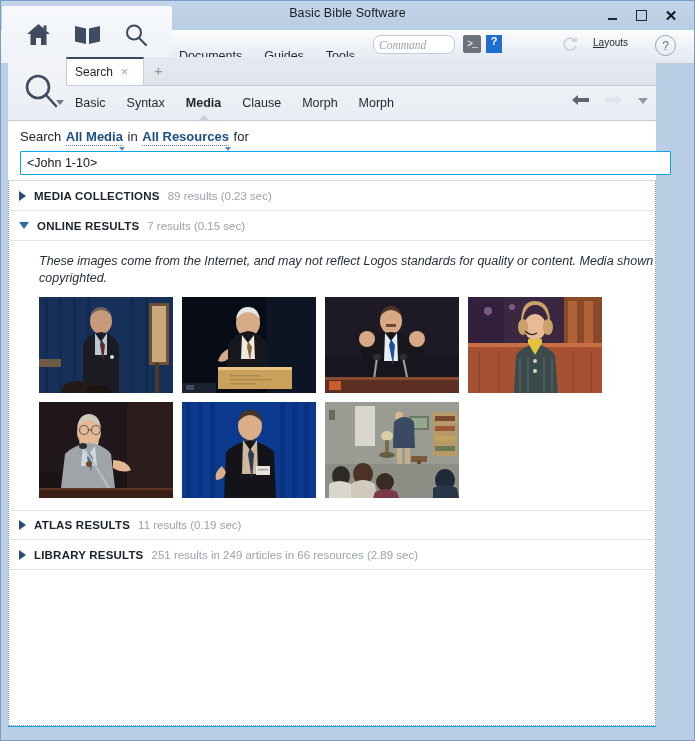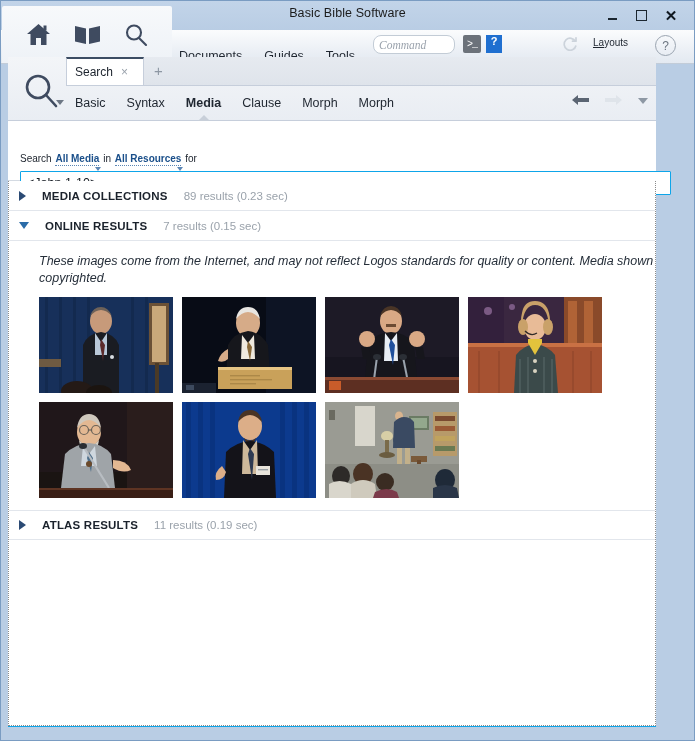--- a/index.html
+++ b/index.html
@@ -301,24 +301,23 @@
   
   #query-area {
     position: relative;
     height: 60px;
     background: #ffffff;
     border-bottom: 1px solid #d4dae2;
     padding: 8px 12px 0 12px;
     box-sizing: border-box;
   }
   #query-label-row {
-    font-size: 10px;
+    font-size: 13px;
     color: #1b222c;
     white-space: nowrap;
-    margin-top: 24px;
   }
   .query-link {
     color: #1a4f8a;
     font-weight: bold;
     border-bottom: 1px dotted #5b86b5;
     position: relative;
     padding-bottom: 1px;
     margin: 0 1px;
   }
   .query-link .lcaret {
@@ -351,21 +350,21 @@
     overflow: hidden;
     border-left: 1px dotted #8b8b8b;
     border-right: 1px dotted #8b8b8b;
     border-bottom: 1px dotted #8b8b8b;
     box-sizing: border-box;
   }
   .section-header {
     height: 30px;
     display: flex;
     align-items: center;
-    gap: 16px;
+    gap: 8px;
     padding-left: 10px;
     border-bottom: 1px solid #e2e6ec;
     box-sizing: border-box;
   }
   .tri {
     width: 0; height: 0;
     flex: 0 0 auto;
   }
   .tri.collapsed {
     border-top: 5px solid transparent;
@@ -751,18 +750,23 @@
 
         </div>
       </div>
 
       <div class="section-header" style="border-top:1px solid #e2e6ec;">
         <span class="tri collapsed"></span>
         <span class="section-title">ATLAS RESULTS</span>
         <span class="section-meta">11 results (0.19 sec)</span>
       </div>
 
+      <div class="section-header">
+        <span class="tri collapsed"></span>
+        <span class="section-title">LIBRARY RESULTS</span>
+        <span class="section-meta">251 results in 249 articles in 66 resources (2.89 sec)</span>
+      </div>
 
       <div id="panel-footer-blank"></div>
 
     </div>
   </div>
 </div>
 
 </body></html>

